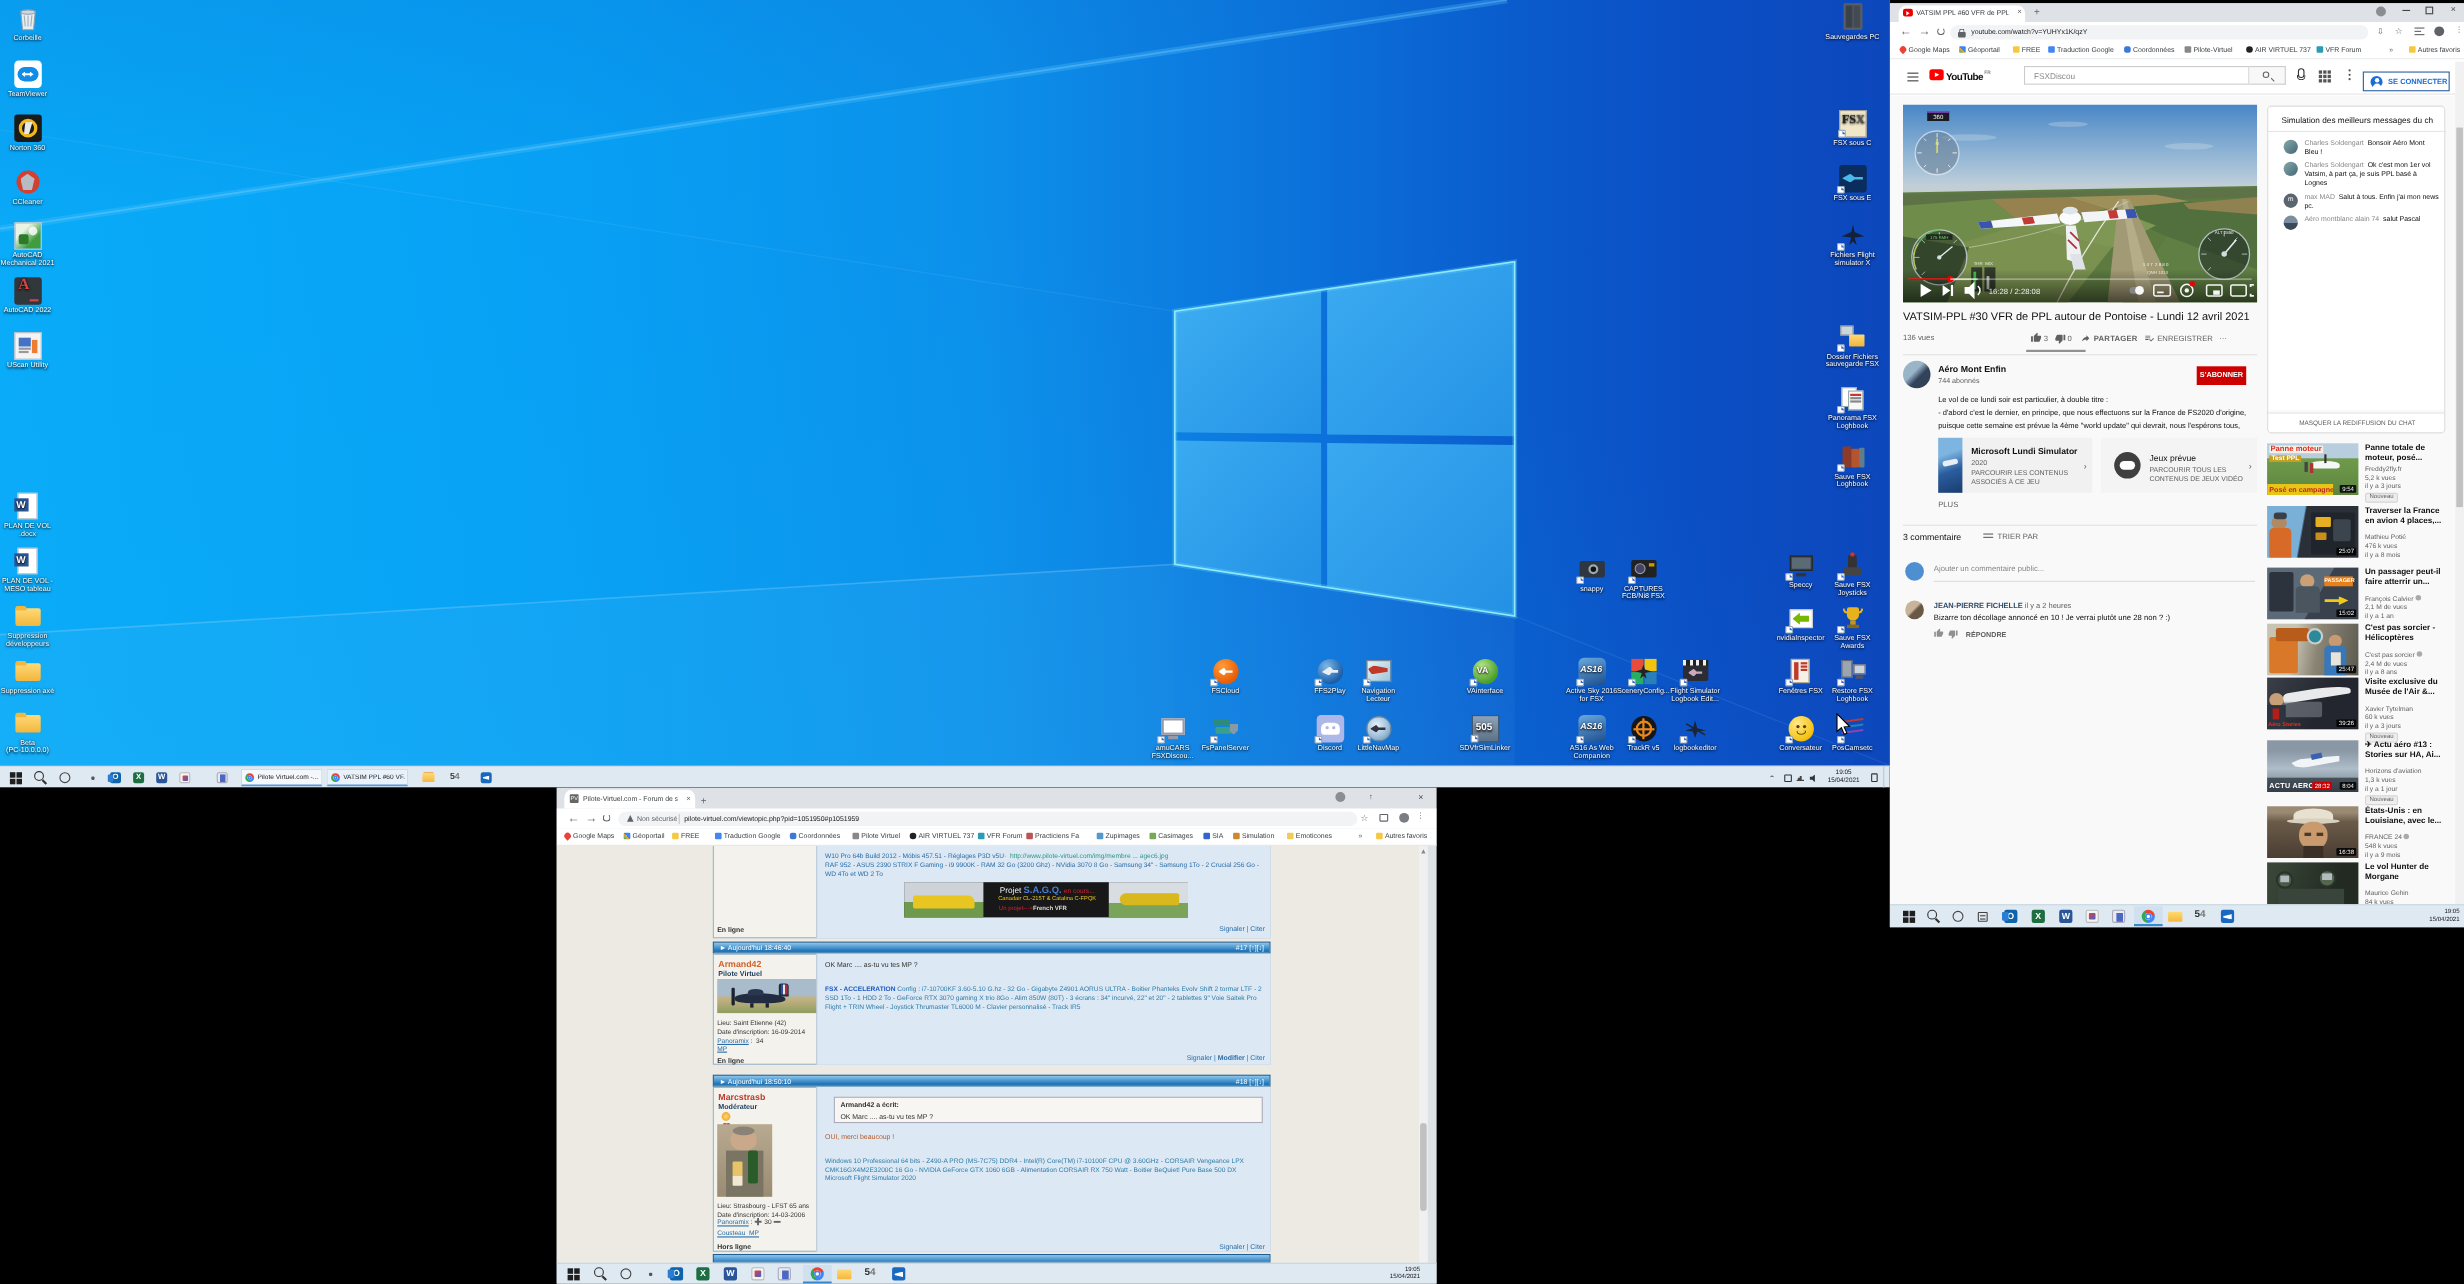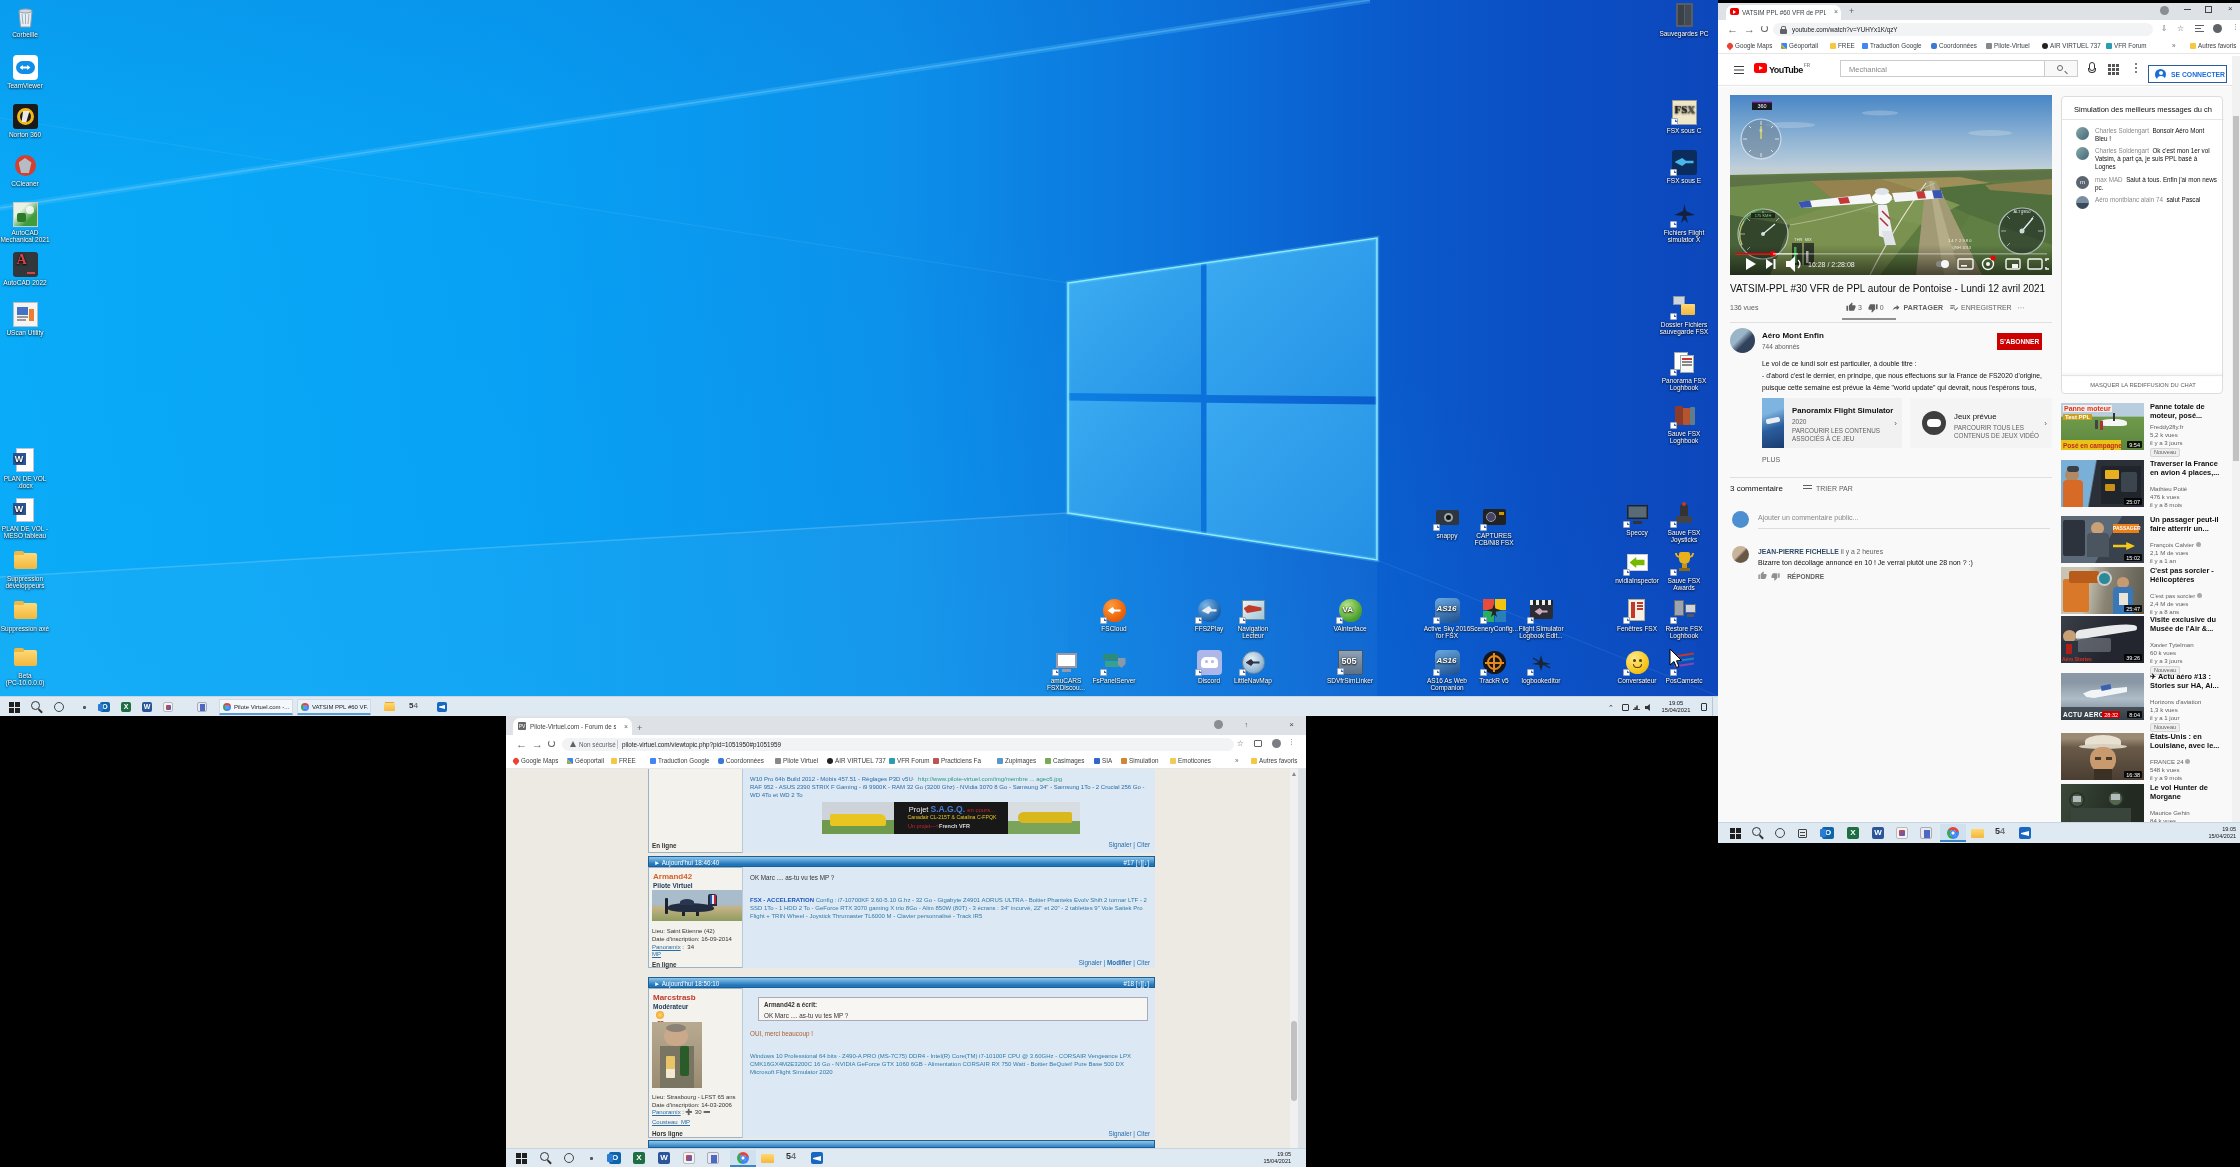--- a/index.html
+++ b/index.html
@@ -587,21 +587,21 @@
   <div class="bm" style="left:454px;top:4px;color:#5f6368;">»</div>
   <div class="bm" style="left:472px;top:4px;"><span class="bmi" style="background:#f5c842;"></span>Autres favoris</div>
  </div>
 
  <div style="position:absolute;left:0;top:54px;width:522px;height:32px;background:#fff;border-bottom:1px solid #e5e5e5;">
   <div style="position:absolute;left:16px;top:12px;width:10px;height:1.3px;background:#3c3c3c;box-shadow:0 3.5px 0 #3c3c3c,0 7px 0 #3c3c3c;"></div>
   <div style="position:absolute;left:36px;top:9px;width:13px;height:9.5px;background:#f00;border-radius:2.5px;"></div>
   <div style="position:absolute;left:40.5px;top:11.5px;width:0;height:0;border-top:2.5px solid transparent;border-bottom:2.5px solid transparent;border-left:4.5px solid #fff;"></div>
   <div style="position:absolute;left:51px;top:8.5px;font-size:9px;font-weight:bold;letter-spacing:-0.5px;color:#111;">YouTube<span style="font-size:4.5px;vertical-align:6px;color:#888;letter-spacing:0;">&nbsp;FR</span></div>
   <div style="position:absolute;left:122px;top:6px;width:205px;height:17px;border:1px solid #ccc;background:#fff;">
-        <span style="position:absolute;left:8px;top:4px;font-size:7.5px;color:#888;">Mechanical</span>
+        <span style="position:absolute;left:8px;top:4px;font-size:7.5px;color:#888;">FSXDiscou</span>
       </div>
   <div style="position:absolute;left:327px;top:6px;width:33px;height:17px;background:#f8f8f8;border:1px solid #ccc;border-left:none;">
     <div style="position:absolute;left:12px;top:4px;width:6px;height:6px;border:1.2px solid #666;border-radius:50%;"></div>
     <div style="position:absolute;left:19px;top:11px;width:4px;height:1.2px;background:#666;transform:rotate(45deg);"></div>
   </div>
   <div style="position:absolute;left:371px;top:8px;width:6px;height:9px;border:1.2px solid #333;border-radius:3px;"></div>
   <div style="position:absolute;left:370px;top:14px;width:8px;height:5px;border:1.2px solid #333;border-top:none;border-radius:0 0 4px 4px;"></div>
   <div style="position:absolute;left:390px;top:10px;width:3px;height:3px;background:#555;box-shadow:4px 0 #555,8px 0 #555,0 4px #555,4px 4px #555,8px 4px #555,0 8px #555,4px 8px #555,8px 8px #555;"></div>
   <div style="position:absolute;left:417px;top:9px;width:2px;height:2px;background:#555;border-radius:50%;box-shadow:0 4px #555,0 8px #555;"></div>
   <div style="position:absolute;left:430px;top:11px;width:79px;height:18px;border:1px solid #2a5d9e;background:#fff;">
@@ -774,21 +774,21 @@
 
  <div style="position:absolute;left:12px;top:328px;width:25px;height:25px;border-radius:50%;background:linear-gradient(135deg,#9ab4c8 40%,#31425a 60%);"></div>
  <div style="position:absolute;left:44px;top:331px;font-size:8px;font-weight:bold;color:#0f0f0f;">Aéro Mont Enfin</div>
  <div style="position:absolute;left:44px;top:343px;font-size:6.5px;color:#606060;">744 abonnés</div>
  <div style="position:absolute;left:279px;top:333px;width:45px;height:17px;background:#c00;color:#fff;font-size:6.6px;font-weight:bold;text-align:center;line-height:17px;">S'ABONNER</div>
  <div style="position:absolute;left:44px;top:358px;width:296px;font-size:6.8px;line-height:12px;color:#0f0f0f;white-space:nowrap;">Le vol de ce lundi soir est particulier, à double titre :<br>- d'abord c'est le dernier, en principe, que nous effectuons sur la France de FS2020 d'origine,<br>puisque cette semaine est prévue la 4ème "world update" qui devrait, nous l'espérons tous,</div>
 
  <div style="position:absolute;left:44px;top:398px;width:140px;height:50px;background:#f1f1f1;">
    <div style="position:absolute;left:0;top:0;width:22px;height:50px;background:linear-gradient(160deg,#7db4e0 30%,#2a5d9e 60%,#1a3c6e);"></div>
    <div style="position:absolute;left:4px;top:20px;width:14px;height:5px;background:#e8eef4;border-radius:2px;transform:rotate(-12deg);"></div>
-   <div style="position:absolute;left:30px;top:8px;font-size:7.8px;font-weight:bold;color:#0f0f0f;">Panoramix Flight Simulator</div>
+   <div style="position:absolute;left:30px;top:8px;font-size:7.8px;font-weight:bold;color:#0f0f0f;">Microsoft Lundi Simulator</div>
    <div style="position:absolute;left:30px;top:20px;font-size:6.5px;color:#606060;">2020</div>
    <div style="position:absolute;left:30px;top:29px;font-size:6.3px;color:#606060;line-height:8px;">PARCOURIR LES CONTENUS<br>ASSOCIÉS À CE JEU</div>
    <div style="position:absolute;right:5px;top:21px;font-size:8px;color:#606060;">›</div>
  </div>
  <div style="position:absolute;left:192px;top:398px;width:142px;height:50px;background:#f4f4f4;">
    <div style="position:absolute;left:12px;top:13px;width:24px;height:24px;border-radius:50%;background:#3f3f3f;"></div>
    <div style="position:absolute;left:17px;top:21px;width:14px;height:8px;border-radius:4px;background:#fff;"></div>
    <div style="position:absolute;left:44px;top:14px;font-size:7.8px;color:#0f0f0f;">Jeux prévue</div>
    <div style="position:absolute;left:44px;top:26px;font-size:6.3px;color:#606060;line-height:8px;">PARCOURIR TOUS LES<br>CONTENUS DE JEUX VIDÉO</div>
    <div style="position:absolute;right:5px;top:21px;font-size:8px;color:#606060;">›</div>

